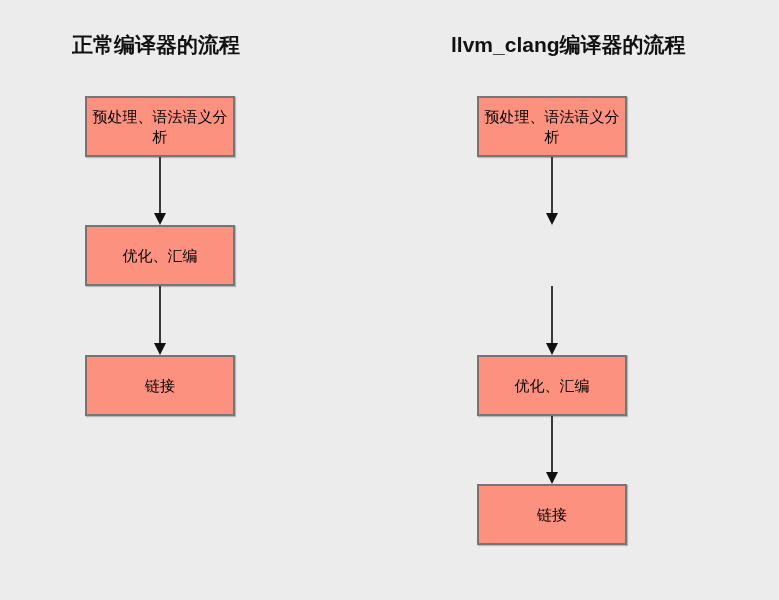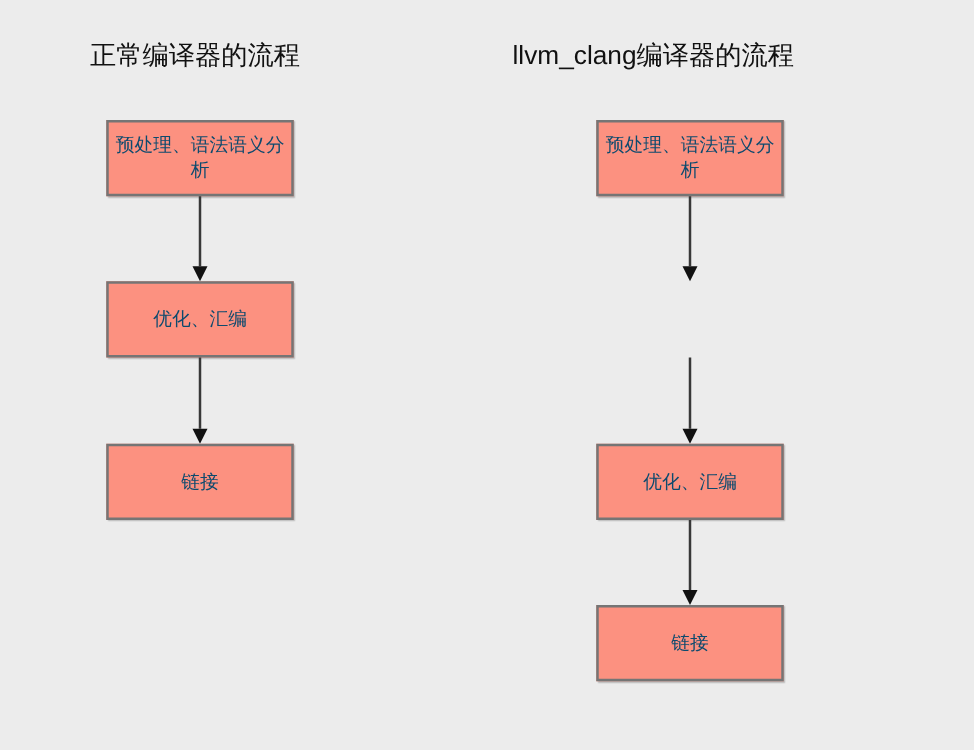--- a/index.html
+++ b/index.html
@@ -14,42 +14,42 @@
     height: 600px;
     background: #ECECEC;
     overflow: hidden;
   }
   .flow-title {
     position: absolute;
     top: 31px;
     height: 28px;
     line-height: 28px;
     font-size: 21px;
-    font-weight: normal;
+    font-weight: bold;
     color: #111111;
     white-space: nowrap;
   }
   .flow-title.left  { left: 72px; }
-  .flow-title.right { left: 410px; }
+  .flow-title.right { left: 451px; }
 
   .node {
     position: absolute;
     width: 150px;
     height: 61px;
     box-sizing: border-box;
     background: #FC9180;
     border: 2px solid #757575;
     box-shadow: 1px 1px 1px rgba(0,0,0,0.22);
     display: flex;
     align-items: center;
     justify-content: center;
     text-align: center;
     font-size: 15px;
     line-height: 20px;
-    color: #0c4a6e;
+    color: #000000;
     padding: 0 4px;
   }
   .col-l { left: 85px; }
   .col-r { left: 477px; }
   .row-1 { top: 96px; }
   .row-2 { top: 225px; }
   .row-3 { top: 355px; }
   .row-4 { top: 484px; }
 
   .arrow {

